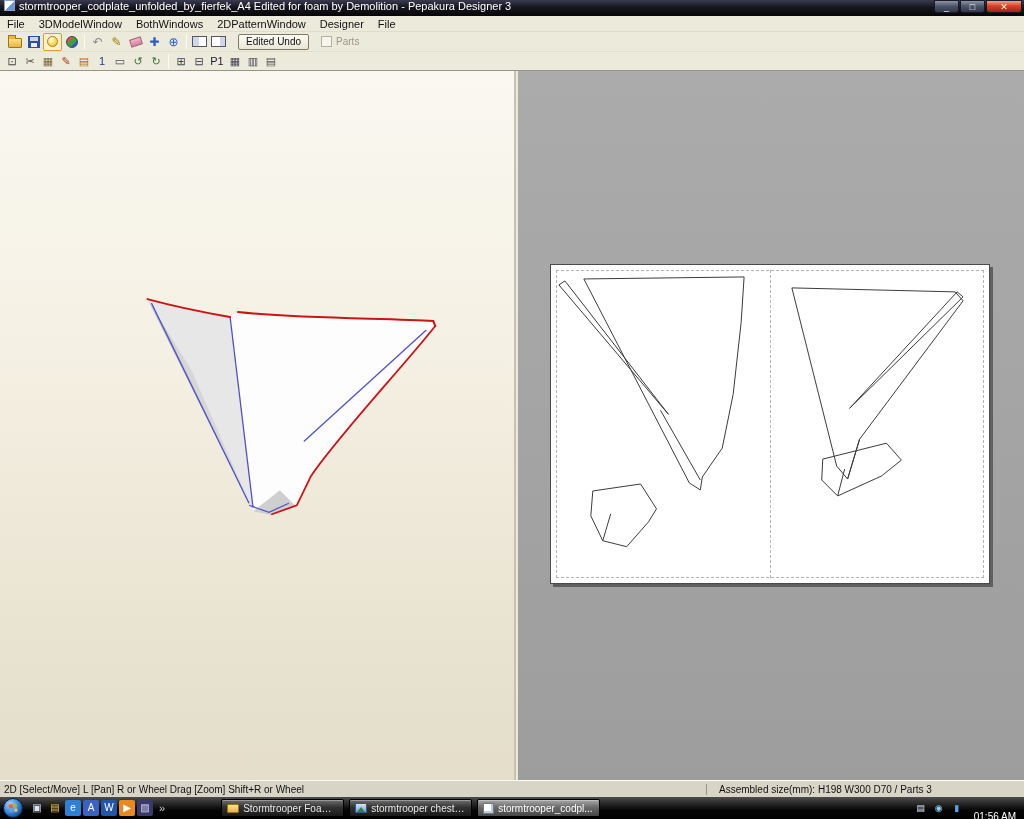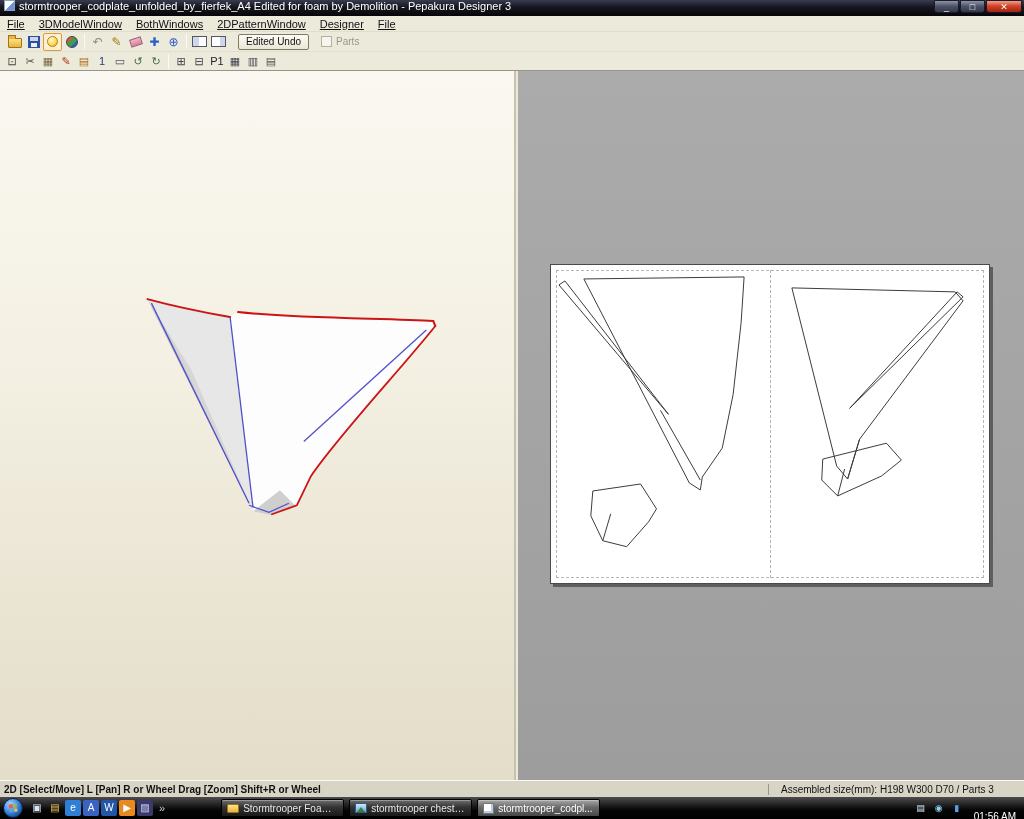--- a/index.html
+++ b/index.html
@@ -16,21 +16,21 @@
   .title { color:#fff; font-size:11px; white-space:nowrap; flex:1; }
   .winbtns { display:flex; gap:1px; }
   .wbtn { width:25px; height:13px; font-size:9px; line-height:12px; text-align:center;
     color:#fff; border:1px solid #1a1a28; border-radius:0 0 3px 3px;
     background:linear-gradient(180deg,#8b93a6,#4a5164 50%,#323949); cursor:default; }
   .wbtn.close { background:linear-gradient(180deg,#f2a08c,#d4442a 45%,#a02410); width:36px; }
 
   
   .menubar { position:absolute; top:16px; left:0; right:0; height:16px;
     background:#eceada; display:flex; align-items:center; border-bottom:1px solid #e0ddcb; }
-  .menu { font-size:11px; color:#111; padding:5px 7px; cursor:default;text-decoration:underline; }
+  .menu { font-size:11px; color:#111; padding:5px 7px; cursor:default; }
 
   
   .toolbar { position:absolute; left:0; right:0; background:#eceada;
     display:flex; align-items:center; }
   .tb1 { top:32px; height:20px; padding-left:5px; border-bottom:1px solid #e2dfce; }
   .tb2 { top:52px; height:19px; padding-left:3px; border-bottom:1px solid #98948a; }
   .ti { width:19px; height:18px; display:flex; align-items:center; justify-content:center;
     font-size:12px; color:#333; border:1px solid transparent; cursor:default; }
   .tb2 .ti { width:18px; height:16px; font-size:11px; }
   .ti.sel { border:1px solid #e09a3c; background:#fdf0cf; border-radius:2px; }
@@ -69,22 +69,22 @@
   .pane3d svg, .pattern-svg { position:absolute; inset:0; }
 
   .page { position:absolute; left:32px; top:193px; width:440px; height:320px;
     background:#fff; border:1px solid #4a4a4a; box-shadow:3px 3px 0 #5f5f5f; }
   .pagemargin { position:absolute; inset:5px; border:1px dashed #b4b4b4; }
   .pagecenter { position:absolute; left:50%; top:5px; bottom:5px; border-left:1px dashed #b4b4b4; }
 
   
   .statusbar { position:absolute; top:780px; left:0; right:0; height:17px;
     background:#d9d5c6; border-top:1px solid #fcfbf4; display:flex; align-items:center; font-size:10px; color:#111; }
-  .sleft { flex:1; padding-left:4px; white-space:nowrap;font-weight:bold; }
-  .sright { width:256px; border-left:1px solid #9a9688; padding-left:12px; white-space:nowrap; }
+  .sleft { flex:1; padding-left:4px; white-space:nowrap; }
+  .sright { width:318px; border-left:1px solid #9a9688; padding-left:12px; white-space:nowrap; }
 
   
   .taskbar { position:absolute; top:797px; left:0; right:0; height:22px;
     background:linear-gradient(180deg,#4d4d4d 0%,#222 35%,#050505 60%,#000 100%);
     display:flex; align-items:center; }
   .orb { width:20px; height:20px; border-radius:50%; margin:0 6px 0 3px; position:relative;
     background:radial-gradient(circle at 35% 30%,#a8d8ff,#3f8ade 45%,#0b3f8f 85%); border:1px solid #05234e; }
   .flag { position:absolute; left:5px; top:5px; width:8px; height:8px; transform:rotate(-8deg);
     display:grid; grid-template-columns:1fr 1fr; grid-template-rows:1fr 1fr; gap:1px; }
   .flag i { display:block; }

